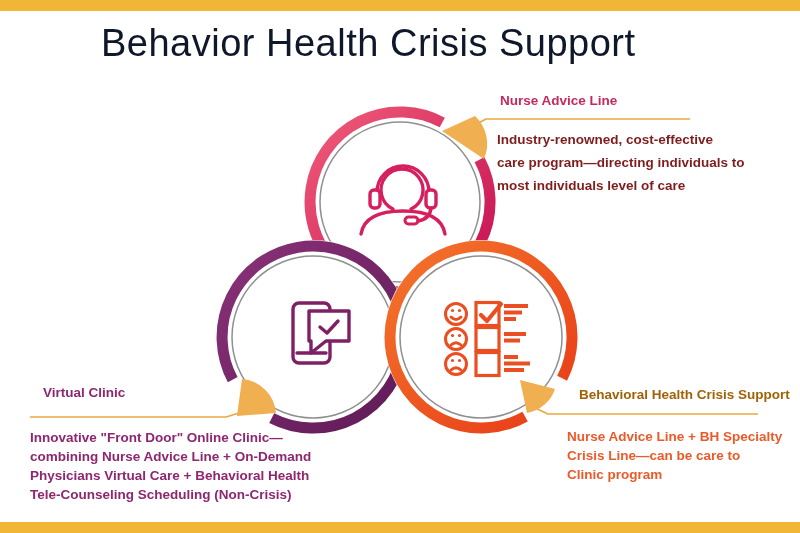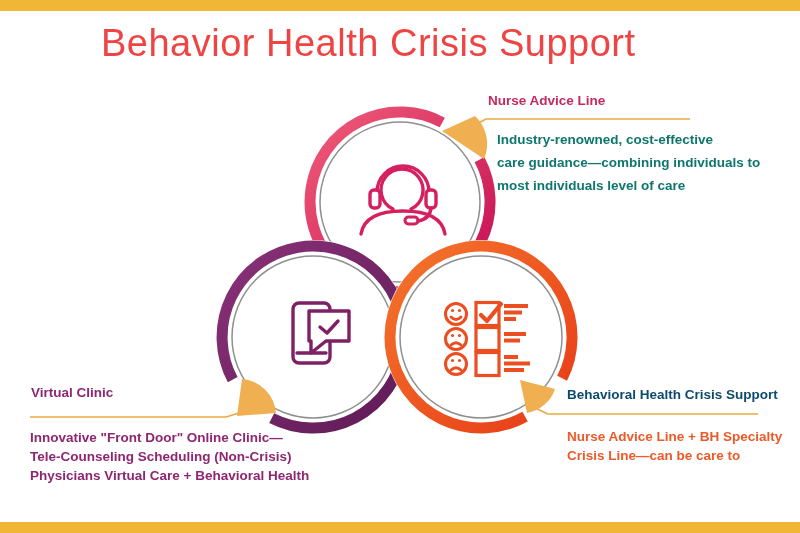--- a/index.html
+++ b/index.html
@@ -5,31 +5,31 @@
   html,body{margin:0;padding:0;background:#e9e9e9;}
   .stage{
     position:relative;width:800px;height:533px;background:#ffffff;overflow:hidden;
     font-family:"Liberation Sans","DejaVu Sans",sans-serif;
   }
   .accent-bar{position:absolute;left:0;width:800px;height:11px;background:#F2B636;}
   .accent-bar.top{top:0;}
   .accent-bar.bottom{top:522px;}
   .page-title{
     position:absolute;left:101px;top:22px;
-    font-size:38px;font-weight:300;color:#ef4444;letter-spacing:.5px;white-space:nowrap;
+    font-size:38px;font-weight:300;color:#0f172a;letter-spacing:.5px;white-space:nowrap;
   }
   .diagram-svg{position:absolute;left:0;top:0;}
   .callout{position:absolute;}
-  .callout .label{font-size:13.5px;font-weight:700;white-space:nowrap;}
+  .callout .label{font-size:13.5px;font-weight:700;white-space:nowrap;margin-left:12px;}
   .callout .line{font-size:13.5px;font-weight:700;white-space:nowrap;}
   .co-pink .label{color:#C42A5C;}
-  .co-pink .line{color:#0f766e;line-height:23px;}
+  .co-pink .line{color:#7f1d1d;line-height:23px;}
   .co-purple .label{color:#8E2770;}
   .co-purple .line{color:#8E2770;line-height:19px;}
-  .co-orange .label{color:#0c4a6e;}
+  .co-orange .label{color:#a16207;}
   .co-orange .line{color:#EB5A29;line-height:19px;}
   .pos-nurse-label{left:488px;top:93px;}
   .pos-nurse-body{left:497px;top:128px;}
   .pos-vc-label{left:31px;top:385px;}
   .pos-vc-body{left:30px;top:428px;}
   .pos-bh-label{left:567px;top:387px;}
   .pos-bh-body{left:567px;top:427px;}
 </style>
 </head>
 <body>
@@ -135,35 +135,37 @@
       <path d="M 237 416 L 242 379 A 37 37 0 0 1 276 413 Z"></path>
       <path d="M 520 380 L 555 389 A 36 36 0 0 1 527 413 Z"></path>
     </g>
   </svg>
 
   <div class="callout co-pink pos-nurse-label">
     <div class="label">Nurse Advice Line</div>
   </div>
   <div class="callout co-pink pos-nurse-body">
     <div class="line">Industry-renowned, cost-effective</div>
-    <div class="line">care guidance—combining individuals to</div>
+    <div class="line">care program—directing individuals to</div>
     <div class="line">most individuals level of care</div>
   </div>
 
   <div class="callout co-purple pos-vc-label">
     <div class="label">Virtual Clinic</div>
   </div>
   <div class="callout co-purple pos-vc-body">
     <div class="line">Innovative "Front Door" Online Clinic—</div>
+    <div class="line">combining Nurse Advice Line + On-Demand</div>
+    <div class="line">Physicians Virtual Care + Behavioral Health</div>
     <div class="line">Tele-Counseling Scheduling (Non-Crisis)</div>
-    <div class="line">Physicians Virtual Care + Behavioral Health</div>
   </div>
 
   <div class="callout co-orange pos-bh-label">
     <div class="label">Behavioral Health Crisis Support</div>
   </div>
   <div class="callout co-orange pos-bh-body">
     <div class="line">Nurse Advice Line + BH Specialty</div>
     <div class="line">Crisis Line—can be care to</div>
+    <div class="line">Clinic program</div>
   </div>
 
   <div class="accent-bar bottom"></div>
 </div>
 
 </body></html>

